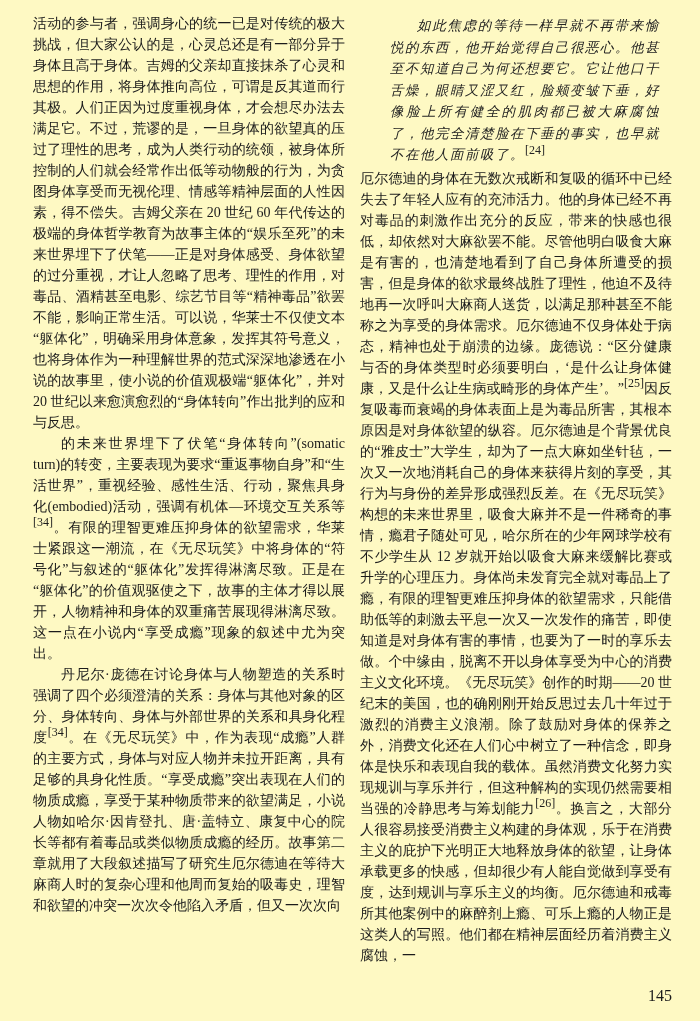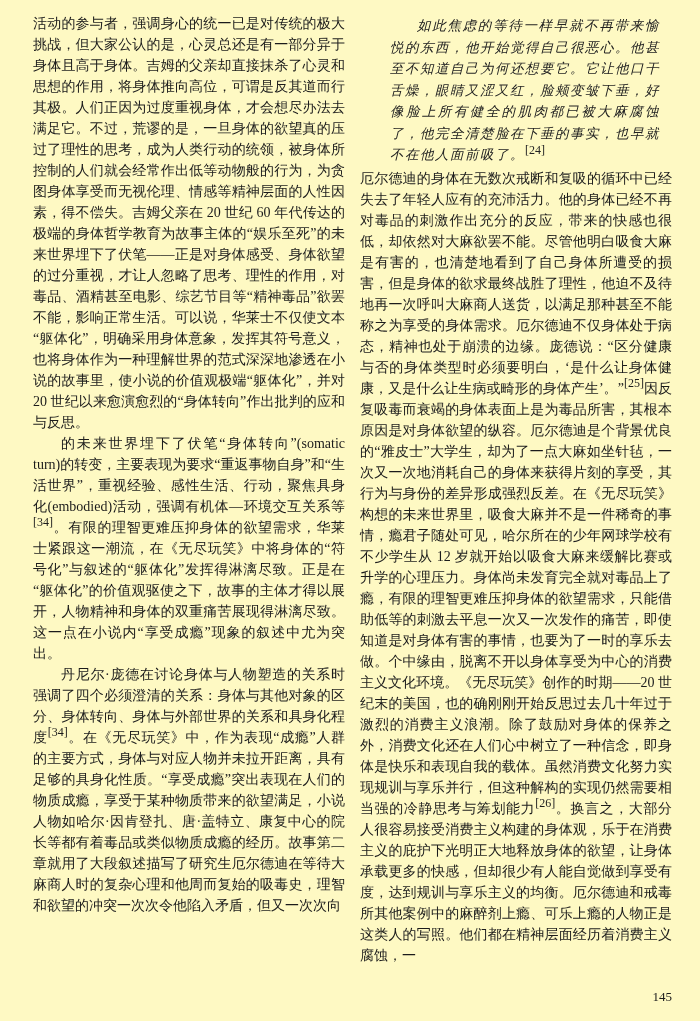--- a/index.html
+++ b/index.html
@@ -60,21 +60,21 @@
     line-height: 0;
     vertical-align: super;
     letter-spacing: 0;
     font-style: normal;
     margin-top: 40px;
   }
   .page-number {
     position: absolute;
     right: 28px;
     bottom: 16px;
-    font-size: 13px;
+    font-size: 16px;
     font-family: "Liberation Serif", "DejaVu Serif", serif;
     color: #1b1b1b;
   }
 </style>
 </head>
 <body>
 
 <div class="page">
   <div class="columns">
 

